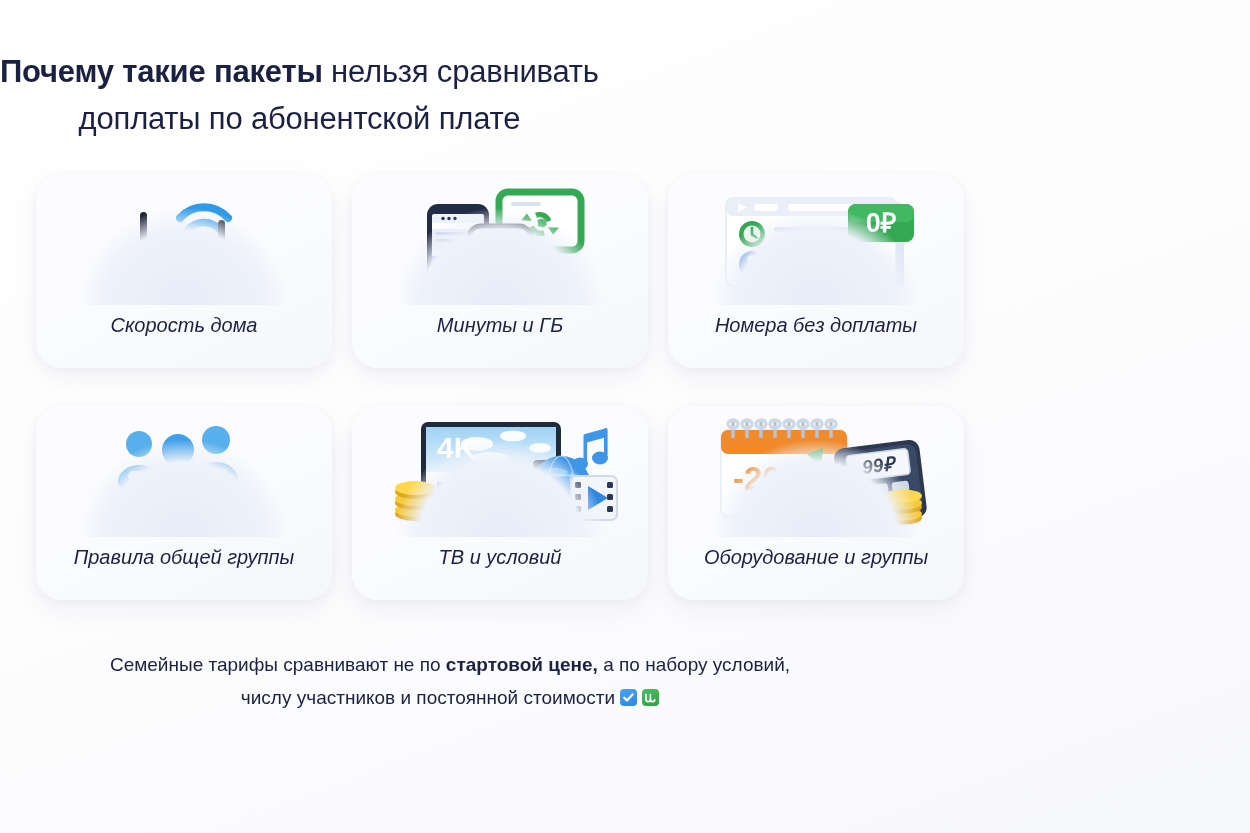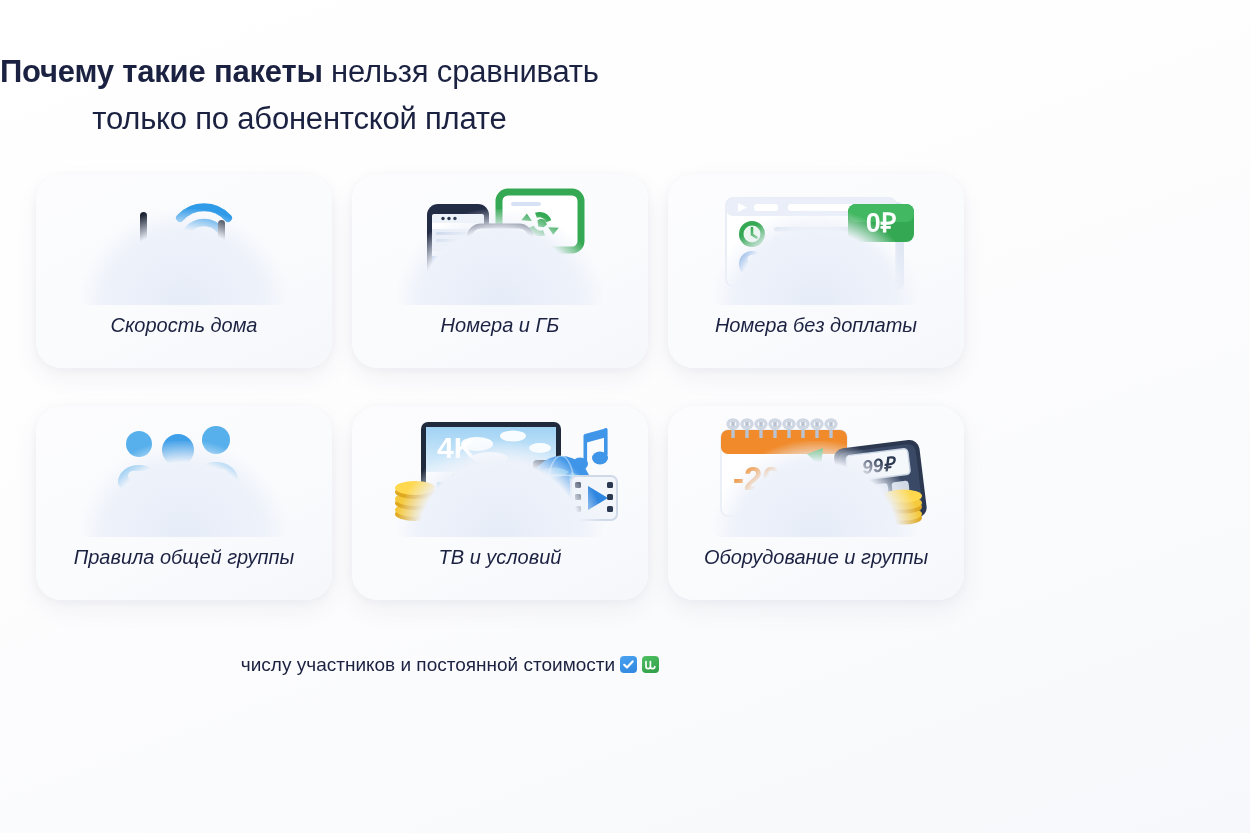--- a/index.html
+++ b/index.html
@@ -79,21 +79,21 @@
 
   svg { display: block; overflow: visible; }
 </style>
 </head>
 <body>
 
 <div class="page">
 
   <div class="title-wrap">
     <div class="title-line"><span class="title-strong">Почему такие пакеты</span><span class="title-light"> нельзя сравнивать</span></div>
-    <div class="title-line title-line2 title-light">только по абонентской плате</div>
+    <div class="title-line title-line2 title-light">доплаты по абонентской плате</div>
   </div>
 
   <div class="grid">
 
     <div class="card">
       <div class="art">
         <div class="dome"></div>
         <svg width="200" height="120" viewBox="0 0 200 120">
 
           <g fill="none" stroke="#2f9ae8" stroke-linecap="round">
@@ -166,21 +166,21 @@
             <path d="M-4 -9 a10 10 0 0 1 13 6 l-4 1.6 a6 6 0 0 0-7.5-3.6 z"></path>
             <path d="M4 9 a10 10 0 0 1-13-6 l4-1.6 a6 6 0 0 0 7.5 3.6 z"></path>
             <path d="M-6.5 -2.5 l-4 -6 l-4.5 5.5 z"></path>
             <path d="M6.5 2.5 l4 6 l4.5 -5.5 z"></path>
             <path d="M-2 -3 a4.6 4.6 0 0 1 6 0 l1.6 3.4 l-2.6 2.2 l-4.4 -0.6 z"></path>
           </g>
           <rect x="84" y="102" width="42" height="3" rx="1.5" fill="#3d7fd6"></rect>
           <rect x="84" y="109" width="30" height="3" rx="1.5" fill="#cfdcef"></rect>
         </svg>
       </div>
-      <div class="card-label">Номера и ГБ</div>
+      <div class="card-label">Минуты и ГБ</div>
     </div>
 
     <div class="card">
       <div class="art">
         <div class="dome"></div>
         <svg width="216" height="120" viewBox="0 0 216 120">
 
           <rect x="26" y="18" width="170" height="88" rx="7" fill="#dfe7f4"></rect>
 
           <rect x="18" y="14" width="170" height="88" rx="7" fill="#ffffff" stroke="#e3e9f4" stroke-width="1.5"></rect>
@@ -399,20 +399,21 @@
             <ellipse cx="200" cy="82" rx="19" ry="6.6" fill="#ffd84d"></ellipse>
           </g>
         </svg>
       </div>
       <div class="card-label">Оборудование и группы</div>
     </div>
 
   </div>
 
   <div class="footer">
+    <div><span>Семейные тарифы сравнивают не по </span><b>стартовой цене,</b><span> а по набору условий,</span></div>
     <div><span>числу участников и постоянной стоимости</span><span class="badge badge-blue"><svg viewBox="0 0 17 17">
             <path d="M4.2 8.8 L7 11.4 L12.6 5.4" fill="none" stroke="#ffffff" stroke-width="2.2" stroke-linecap="round" stroke-linejoin="round"></path>
           </svg></span><span class="badge badge-green"><svg viewBox="0 0 17 17">
             <path d="M5 5 v5 a2.2 2.2 0 0 0 4.4 0 v-5 M9.4 10 a2.2 2.2 0 0 0 4.4 0" fill="none" stroke="#ffffff" stroke-width="1.7" stroke-linecap="round" transform="translate(-1,0.5)"></path>
           </svg></span></div>
   </div>
 
 </div>
 
 </body></html>

